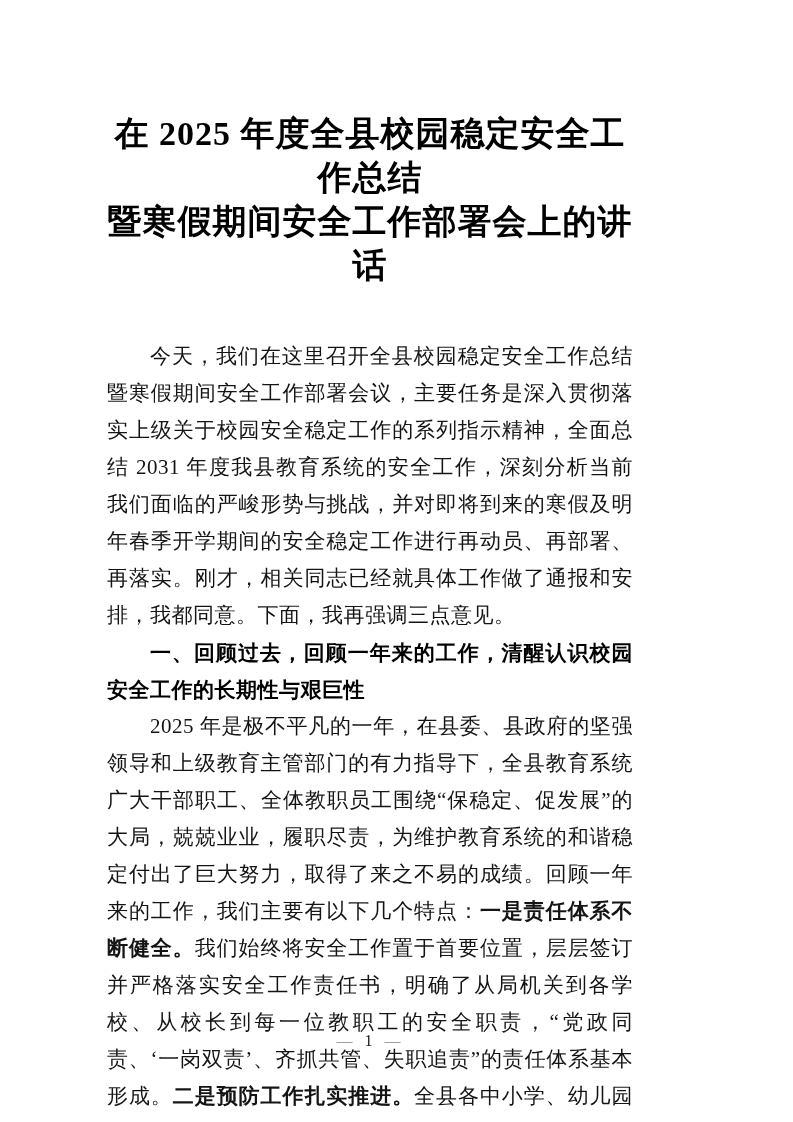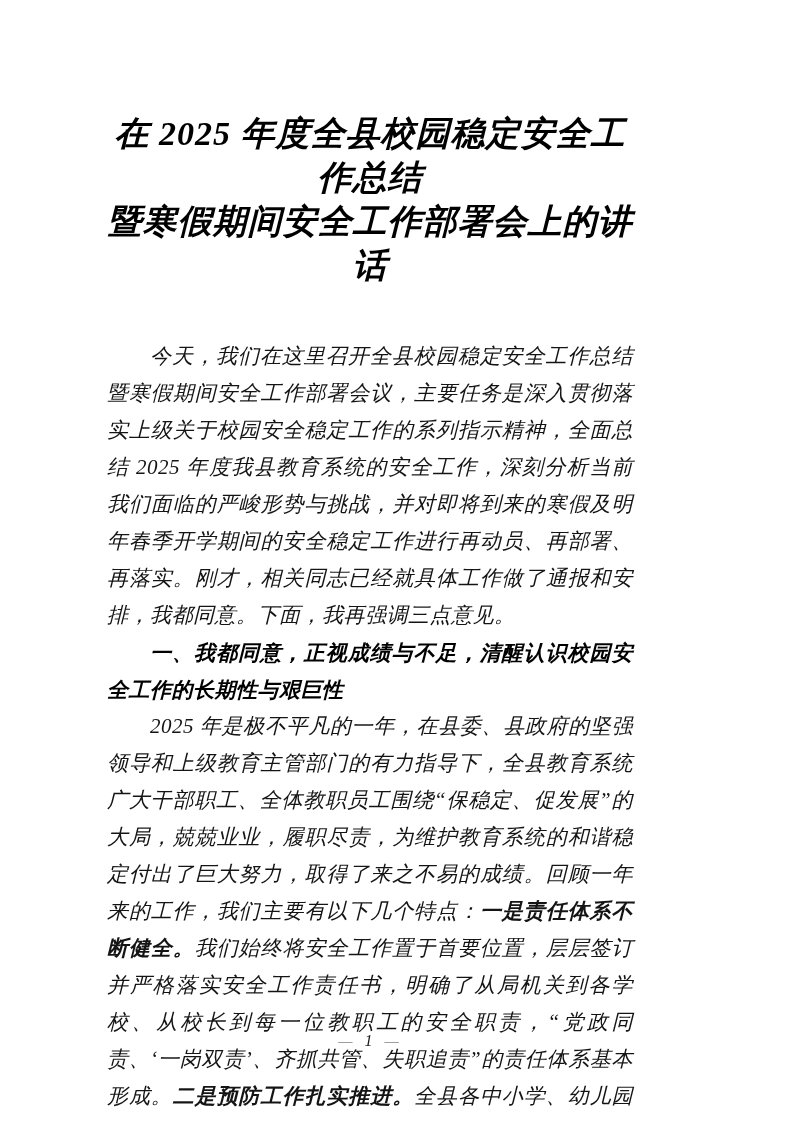--- a/index.html
+++ b/index.html
@@ -11,21 +11,20 @@
     position: relative;
     width: 737px;
     height: 1122px;
     margin: 0;
     background: #ffffff;
     box-sizing: border-box;
     padding: 112px 104px 16px 107px;
     font-family: "Liberation Serif", "DejaVu Serif", serif;
     color: #141414;
     overflow: hidden;
-    font-style: italic;
   }
   .doc-title {
     margin: 0 0 50px 0;
     font-size: 34px;
     line-height: 44px;
     font-weight: 700;
     text-align: center;
     letter-spacing: 1px;
     color: #000000;
   }
@@ -68,23 +67,23 @@
 <body>
 
 <div class="page">
 
   <h1 class="doc-title">
     <span class="title-line">在 2025 年度全县校园稳定安全工作总结</span>
     <span class="title-line">暨寒假期间安全工作部署会上的讲话</span>
   </h1>
 
 
-  <p class="body-para indent">今天，我们在这里召开全县校园稳定安全工作总结暨寒假期间安全工作部署会议，主要任务是深入贯彻落实上级关于校园安全稳定工作的系列指示精神，全面总结 2025 年度我县教育系统的安全工作，深刻分析当前我们面临的严峻形势与挑战，并对即将到来的寒假及明年春季开学期间的安全稳定工作进行再动员、再部署、再落实。刚才，相关同志已经就具体工作做了通报和安排，我都同意。下面，我再强调三点意见。</p>
+  <p class="body-para indent">今天，我们在这里召开全县校园稳定安全工作总结暨寒假期间安全工作部署会议，主要任务是深入贯彻落实上级关于校园安全稳定工作的系列指示精神，全面总结 2031 年度我县教育系统的安全工作，深刻分析当前我们面临的严峻形势与挑战，并对即将到来的寒假及明年春季开学期间的安全稳定工作进行再动员、再部署、再落实。刚才，相关同志已经就具体工作做了通报和安排，我都同意。下面，我再强调三点意见。</p>
 
-  <h2 class="section-heading indent">一、我都同意，正视成绩与不足，清醒认识校园安全工作的长期性与艰巨性</h2>
+  <h2 class="section-heading indent">一、回顾过去，回顾一年来的工作，清醒认识校园安全工作的长期性与艰巨性</h2>
 
   <p class="body-para indent"><span>2025 年是极不平凡的一年，在县委、县政府的坚强领导和上级教育主管部门的有力指导下，全县教育系统广大干部职工、全体教职员工围绕“保稳定、促发展”的大局，兢兢业业，履职尽责，为维护教育系统的和谐稳定付出了巨大努力，取得了来之不易的成绩。回顾一年来的工作，我们主要有以下几个特点：</span><span class="em-bold">一是责任体系不断健全。</span><span>我们始终将安全工作置于首要位置，层层签订并严格落实安全工作责任书，明确了从局机关到各学校、从校长到每一位教职工的安全职责，“党政同责、‘一岗双责’、齐抓共管、失职追责”的责任体系基本形成。</span><span class="em-bold">二是预防工作扎实推进。</span><span>全县各中小学、幼儿园普遍加强了人防、物防、技防建设，。组织开展了各类安全应急演练超过，师生的应急避险和</span></p>
 
   <div class="page-footer">
     <span class="dash">—</span><span class="num">1</span><span class="dash">—</span>
   </div>
 
 </div>
 
 </body></html>

